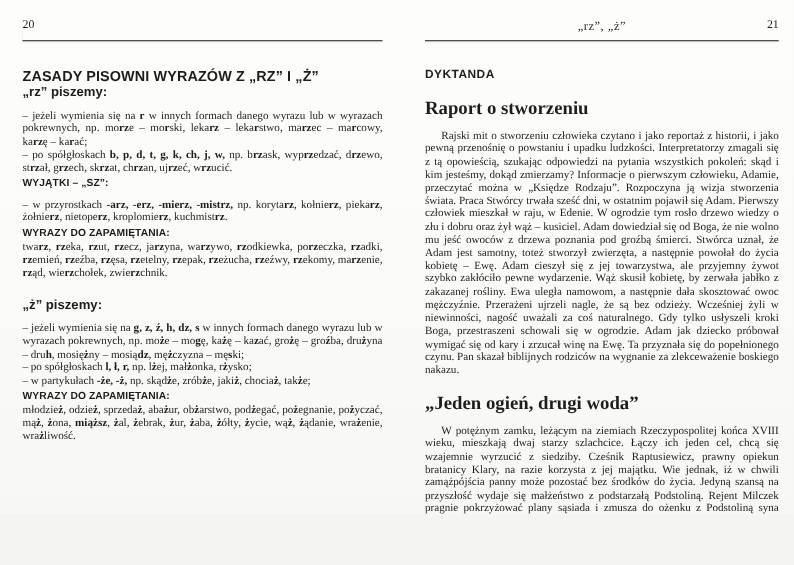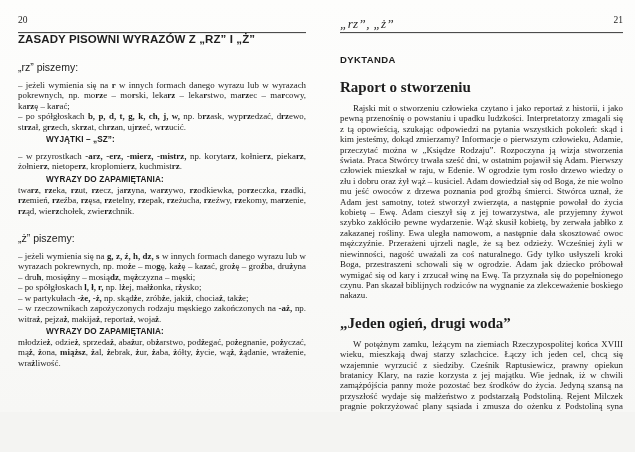--- a/index.html
+++ b/index.html
@@ -25,52 +25,51 @@
     height: 21px;
     border-bottom: 1.5px solid #4c4c4c;
     box-shadow: 0 1px 0 rgba(0,0,0,0.08);
     font-size: 9.5px;
   }
   .pghead .num { position: absolute; top: 3px; }
   .page--left  .pghead .num { left: 0; }
   .page--right .pghead .num { right: 0; }
   .running {
     position: absolute; left: 0; right: 0; top: 4px;
-    font-style: italic;
-    font-size: 13px;
+    text-align: center;
+    font-size: 10px;
     letter-spacing: 0.4px;
     color: #2a2a2a;
   }
 
   h1.title {
     font-family: "Liberation Sans", sans-serif;
     font-size: 11.5px;
     font-weight: bold;
+    margin-top: 23px;
     letter-spacing: 0.1px;
   }
   h2.rule-head {
     font-family: "Liberation Sans", sans-serif;
     font-size: 10.5px;
-    font-weight: normal;
-    margin-top: 16px;
+    font-weight: bold;
     margin-bottom: 7px;
   }
   p.body {
     font-size: 8.9px;
     line-height: 10.4px;
     text-align: justify;
   }
   p.lbl {
     font-family: "Liberation Sans", sans-serif;
     font-size: 8.2px;
     font-weight: bold;
     letter-spacing: 0.1px;
     margin-top: 3px;
     margin-bottom: 1px;
-    margin-left: 28px;
   }
   .mt7  { margin-top: 7px; }
   .mt15 { margin-top: 15px; }
 
   .dyk-head {
     font-family: "Liberation Sans", sans-serif;
     font-weight: bold;
     font-size: 9.5px;
     letter-spacing: 0.4px;
     margin-top: 21px;
@@ -103,21 +102,20 @@
 
     <p class="body mt7">– w przyrostkach <b>-arz, -erz, -mierz, -mistrz,</b> np. koryta<b>rz</b>, kołnie<b>rz</b>, pieka<b>rz</b>, żołnie<b>rz</b>, nietope<b>rz</b>, kroplomie<b>rz</b>, kuchmist<b>rz</b>.</p>
 
     <p class="lbl">WYRAZY DO ZAPAMIĘTANIA:</p>
     <p class="body">twa<b>rz</b>, <b>rz</b>eka, <b>rz</b>ut, <b>rz</b>ecz, ja<b>rz</b>yna, wa<b>rz</b>ywo, <b>rz</b>odkiewka, po<b>rz</b>eczka, <b>rz</b>adki, <b>rz</b>emień, <b>rz</b>eźba, <b>rz</b>ęsa, <b>rz</b>etelny, <b>rz</b>epak, <b>rz</b>eżucha, <b>rz</b>eźwy, <b>rz</b>ekomy, ma<b>rz</b>enie, <b>rz</b>ąd, wie<b>rz</b>chołek, zwie<b>rz</b>chnik.</p>
 
     <h2 class="rule-head mt15">„ż” piszemy:</h2>
     <p class="body">– jeżeli wymienia się na <b>g, z, ź, h, dz, s</b> w innych formach danego wyrazu lub w wyrazach pokrewnych, np. mo<b>ż</b>e – mo<b>g</b>ę, ka<b>ż</b>ę – ka<b>z</b>ać, gro<b>ż</b>ę – gro<b>ź</b>ba, dru<b>ż</b>yna – dru<b>h</b>, mosię<b>ż</b>ny – mosią<b>dz</b>, mę<b>ż</b>czyzna – mę<b>s</b>ki;</p>
     <p class="body">– po spółgłoskach <b>l, ł, r,</b> np. l<b>ż</b>ej, mał<b>ż</b>onka, r<b>ż</b>ysko;</p>
     <p class="body">– w partykułach <b>-że, -ż,</b> np. skąd<b>ż</b>e, zrób<b>ż</b>e, jaki<b>ż</b>, chocia<b>ż</b>, tak<b>ż</b>e;</p>
-    <p class="body">– w rzeczownikach zapożyczonych rodzaju męskiego zakończonych na <b>-aż,</b> np. witra<b>ż</b>, pejza<b>ż</b>, makija<b>ż</b>, reporta<b>ż</b>, woja<b>ż</b>.</p>
 
     <p class="lbl">WYRAZY DO ZAPAMIĘTANIA:</p>
     <p class="body">młodzie<b>ż</b>, odzie<b>ż</b>, sprzeda<b>ż</b>, aba<b>ż</b>ur, ob<b>ż</b>arstwo, pod<b>ż</b>egać, po<b>ż</b>egnanie, po<b>ż</b>yczać, mą<b>ż</b>, <b>ż</b>ona, <b>miąższ</b>, <b>ż</b>al, <b>ż</b>ebrak, <b>ż</b>ur, <b>ż</b>aba, <b>ż</b>ółty, <b>ż</b>ycie, wą<b>ż</b>, <b>ż</b>ądanie, wra<b>ż</b>enie, wra<b>ż</b>liwość.</p>
   </section>
 
   <section class="page page--right">
     <header class="pghead">
       <span class="running">„rz”, „ż”</span>
       <span class="num">21</span>
     </header>

